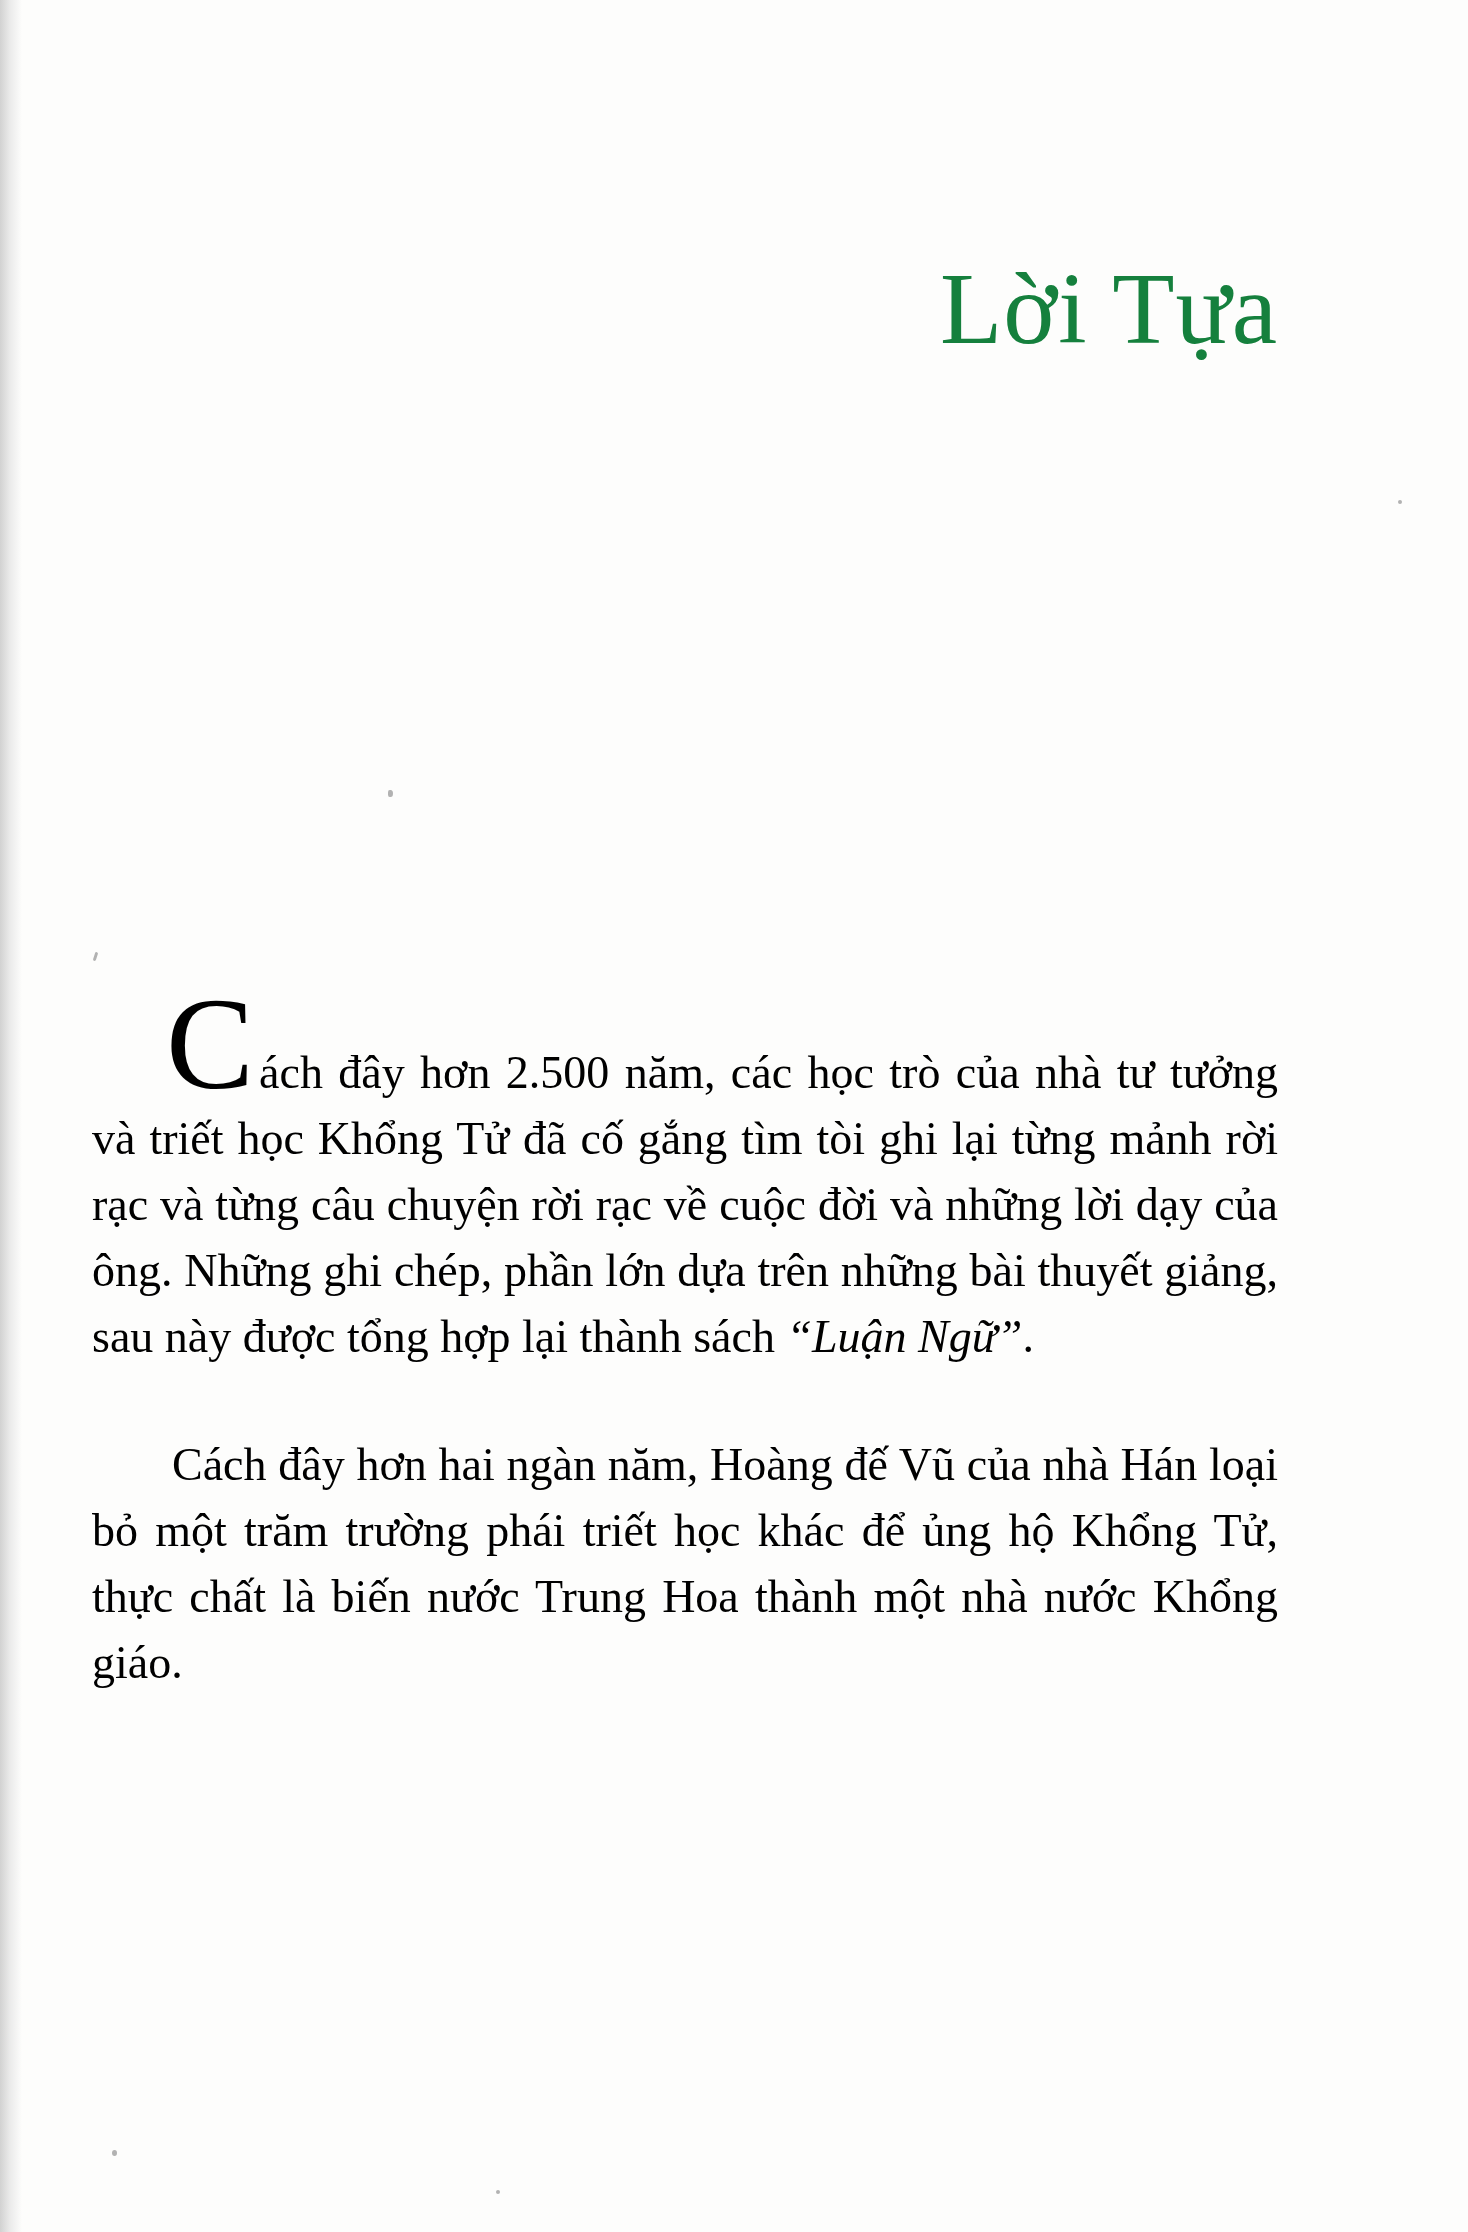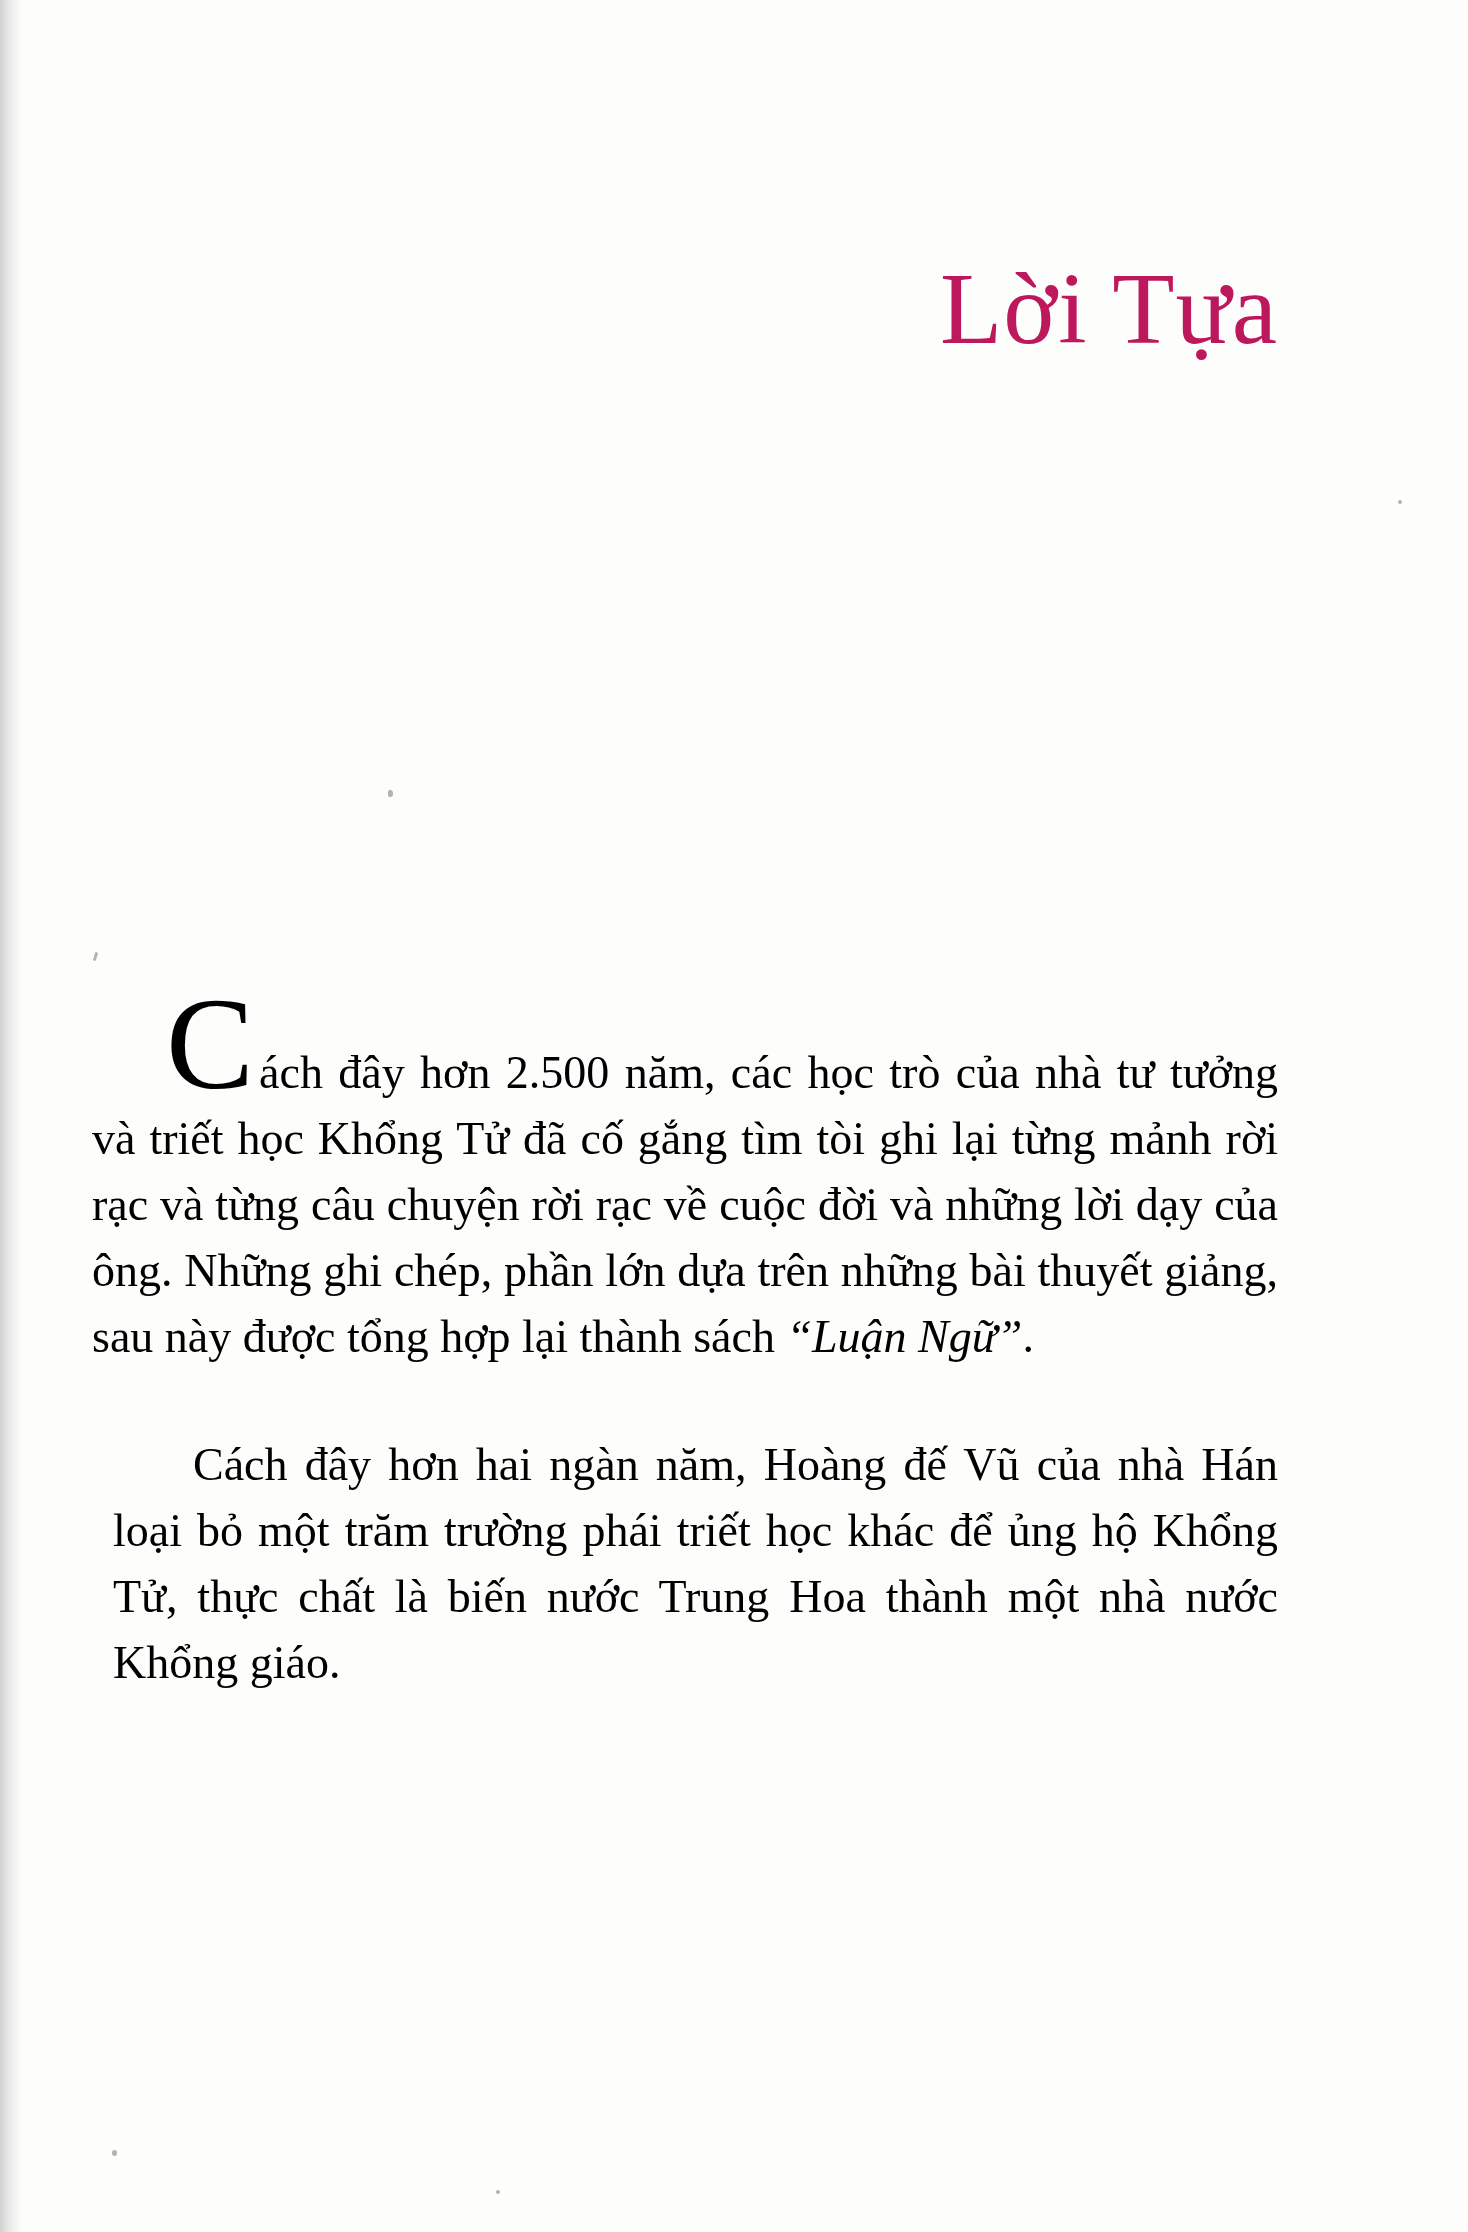--- a/index.html
+++ b/index.html
@@ -24,21 +24,21 @@
       background: linear-gradient(90deg, #c3c3c3 0%, #e4e4e4 45%, rgba(255,255,255,0) 100%);
       opacity: 0.75;
     }
     .page-title {
       position: absolute;
       top: 258px;
       right: 190px;
       font-size: 102px;
       line-height: 1;
       letter-spacing: 1px;
-      color: #be185d;
+      color: #15803d;
       white-space: nowrap;
       font-family: Liberation Serif, serif;
     }
     .body-text {
       position: absolute;
       left: 92px;
       top: 1040px;
       width: 1186px;
       font-size: 46px;
       line-height: 66px;
@@ -46,21 +46,20 @@
       color: #000000;
     }
     .para {
       margin: 0 0 62px 0;
     }
     .para.first {
       text-indent: 74px;
     }
     .para.indent {
       text-indent: 80px;
-      margin-left: 21px;
     }
     .dropcap {
       font-size: 132px;
       line-height: 0;
       margin-right: 5px;
     }
     .em {
       font-style: italic;
     }
     

